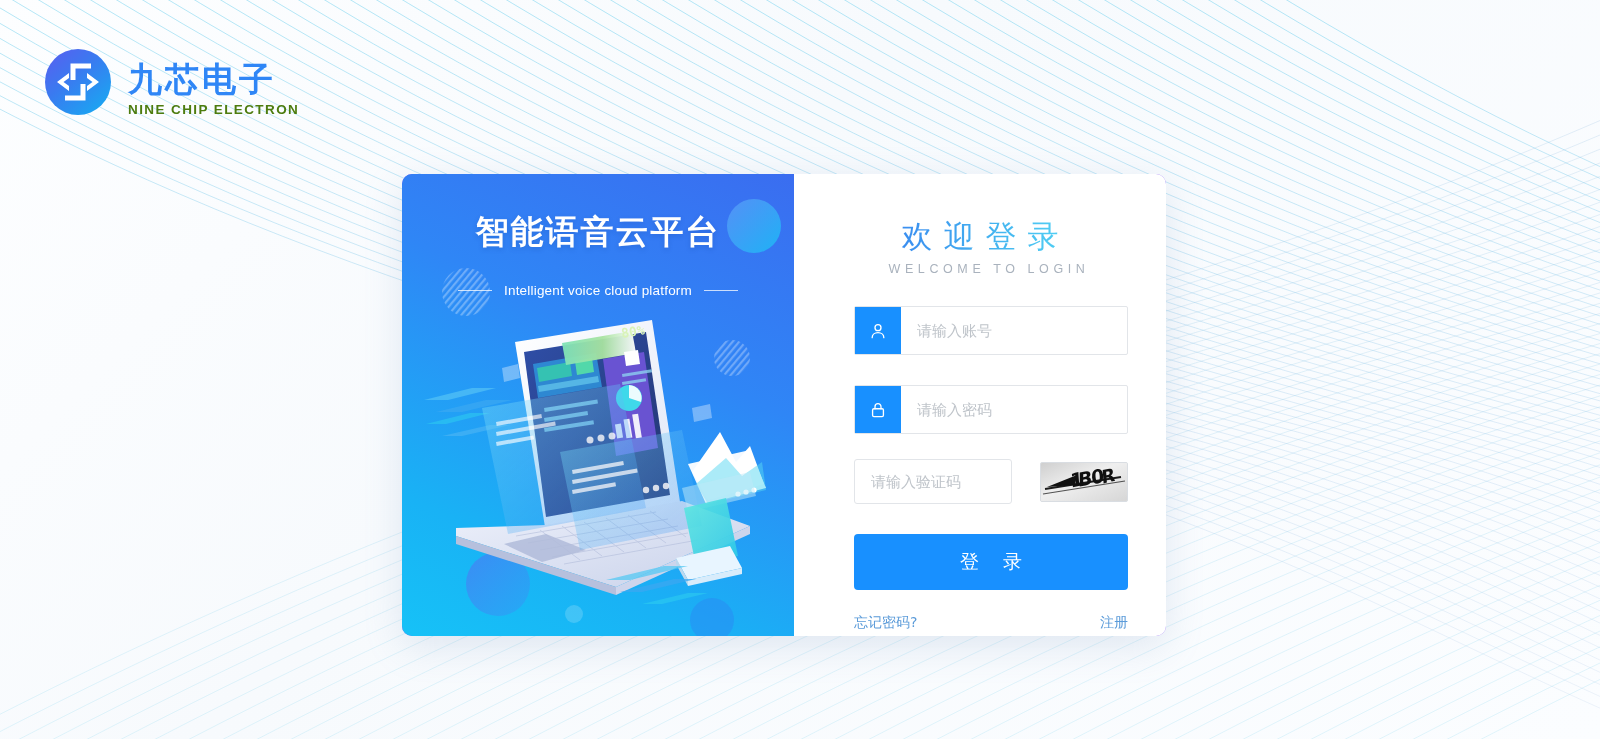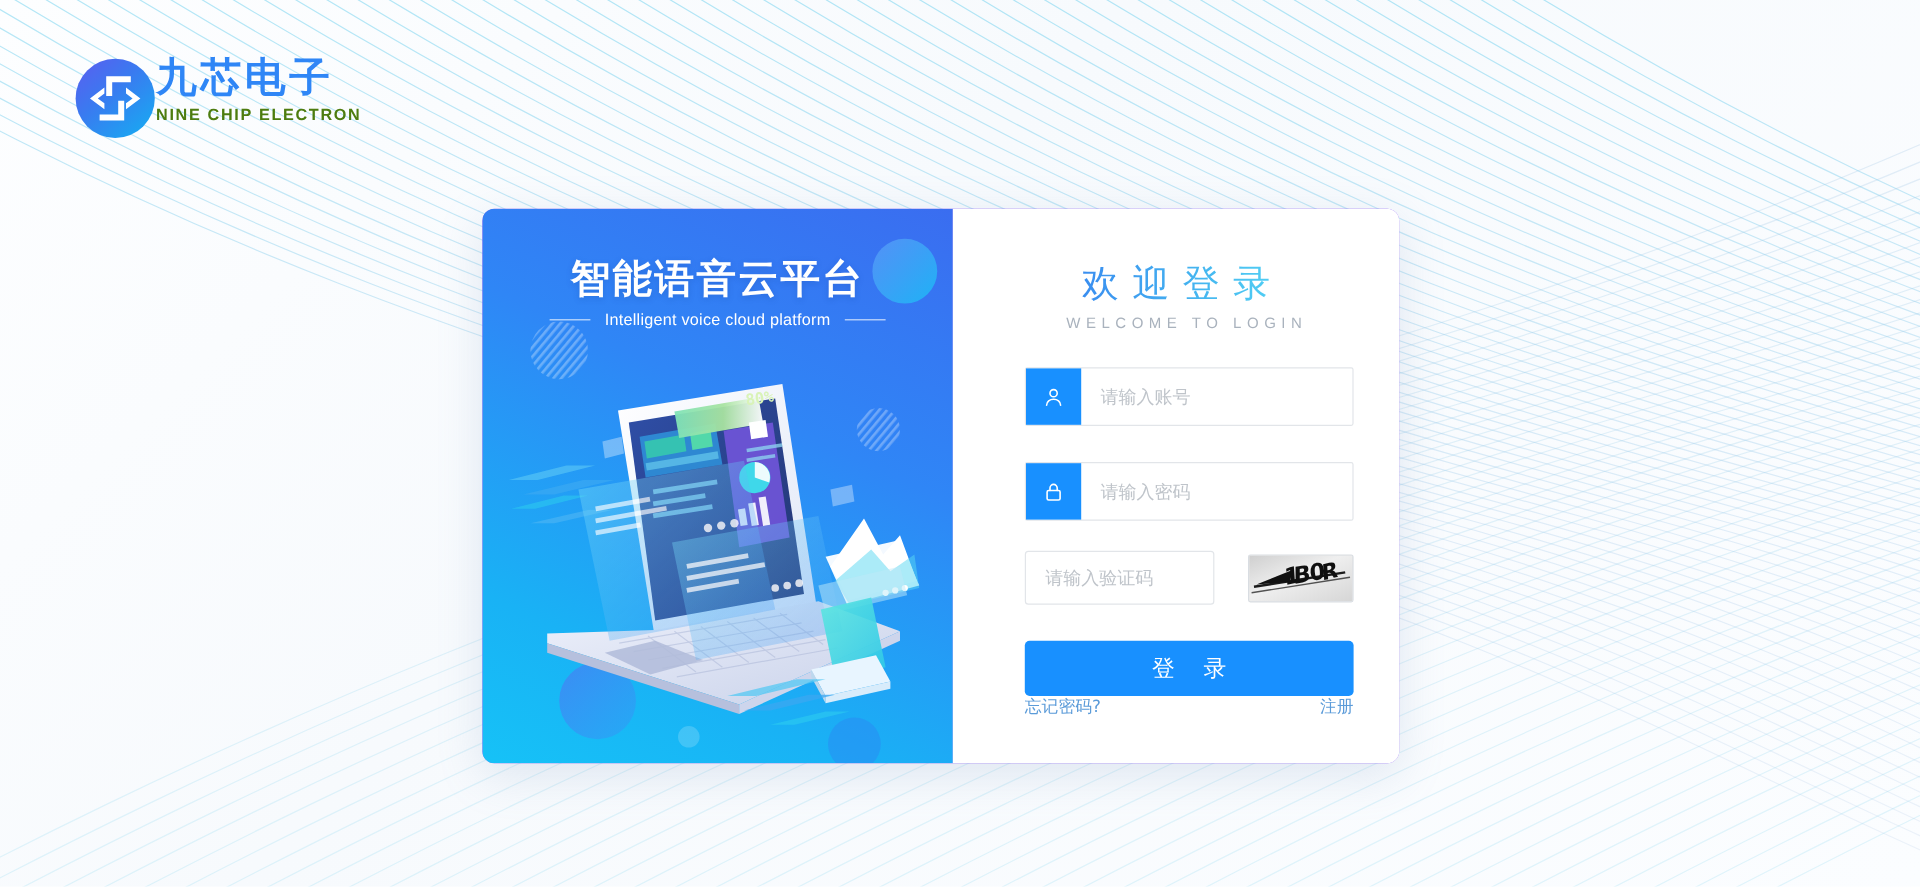--- a/index.html
+++ b/index.html
@@ -21,24 +21,25 @@
     position: absolute;
     inset: 0;
     overflow: hidden;
     background: linear-gradient(135deg, #fdfeff 0%, #f7fafd 40%, #fbfdff 100%);
   }
   .bg-svg { position: absolute; inset: 0; width: 1600px; height: 739px; }
 
   
   .brand {
     position: absolute;
-    left: 62px;
+    left: 44px;
     top: 48px;
     display: flex;
-    align-items: flex-start;
+    align-items: flex-end;
+    gap: 16px;
     z-index: 5;
   }
   .brand-mark { width: 68px; height: 68px; display: block; }
   .brand-text { display: flex; flex-direction: column; line-height: 1; }
   .brand-cn {
     font-size: 34px;
     font-weight: 700;
     color: #2f86f6;
     letter-spacing: 3px;
     font-family: "DejaVu Sans", "Liberation Sans", sans-serif;
@@ -88,21 +89,21 @@
     color: #ffffff;
     letter-spacing: 2px;
     font-family: "DejaVu Sans", "Liberation Sans", sans-serif;
     text-shadow: 0 2px 5px rgba(20,60,140,.22);
   }
   .promo-sub-row {
     display: flex;
     align-items: center;
     justify-content: center;
     gap: 12px;
-    margin-top: 4px;
+    margin-top: 28px;
   }
   .promo-rule { width: 34px; height: 1px; background: rgba(255,255,255,.75); }
   .promo-sub {
     font-size: 13.5px;
     color: #ffffff;
     letter-spacing: .2px;
     white-space: nowrap;
   }
   .promo-art {
     position: absolute;
@@ -210,38 +211,38 @@
     border-radius: 2px;
     overflow: hidden;
     background: #e8e8e8;
     cursor: pointer;
   }
   .captcha-img svg { display: block; }
 
   .login-btn {
     display: block;
     width: 100%;
-    height: 46px;
+    height: 56px;
     margin-top: 30px;
     border: none;
     border-radius: 4px;
     background: #1890ff;
     color: #ffffff;
     font-size: 19px;
     letter-spacing: 9px;
     padding-left: 9px;
     cursor: pointer;
     font-family: "DejaVu Sans", "Liberation Sans", sans-serif;
   }
 
   .links {
     display: flex;
     justify-content: space-between;
     align-items: center;
-    margin-top: 0;
+    margin-top: 24px;
   }
   .links a {
     font-size: 14px;
     color: #5b9bd9;
     text-decoration: none;
     cursor: pointer;
     font-family: "DejaVu Sans", "Liberation Sans", sans-serif;
   }
 </style>
 </head>

